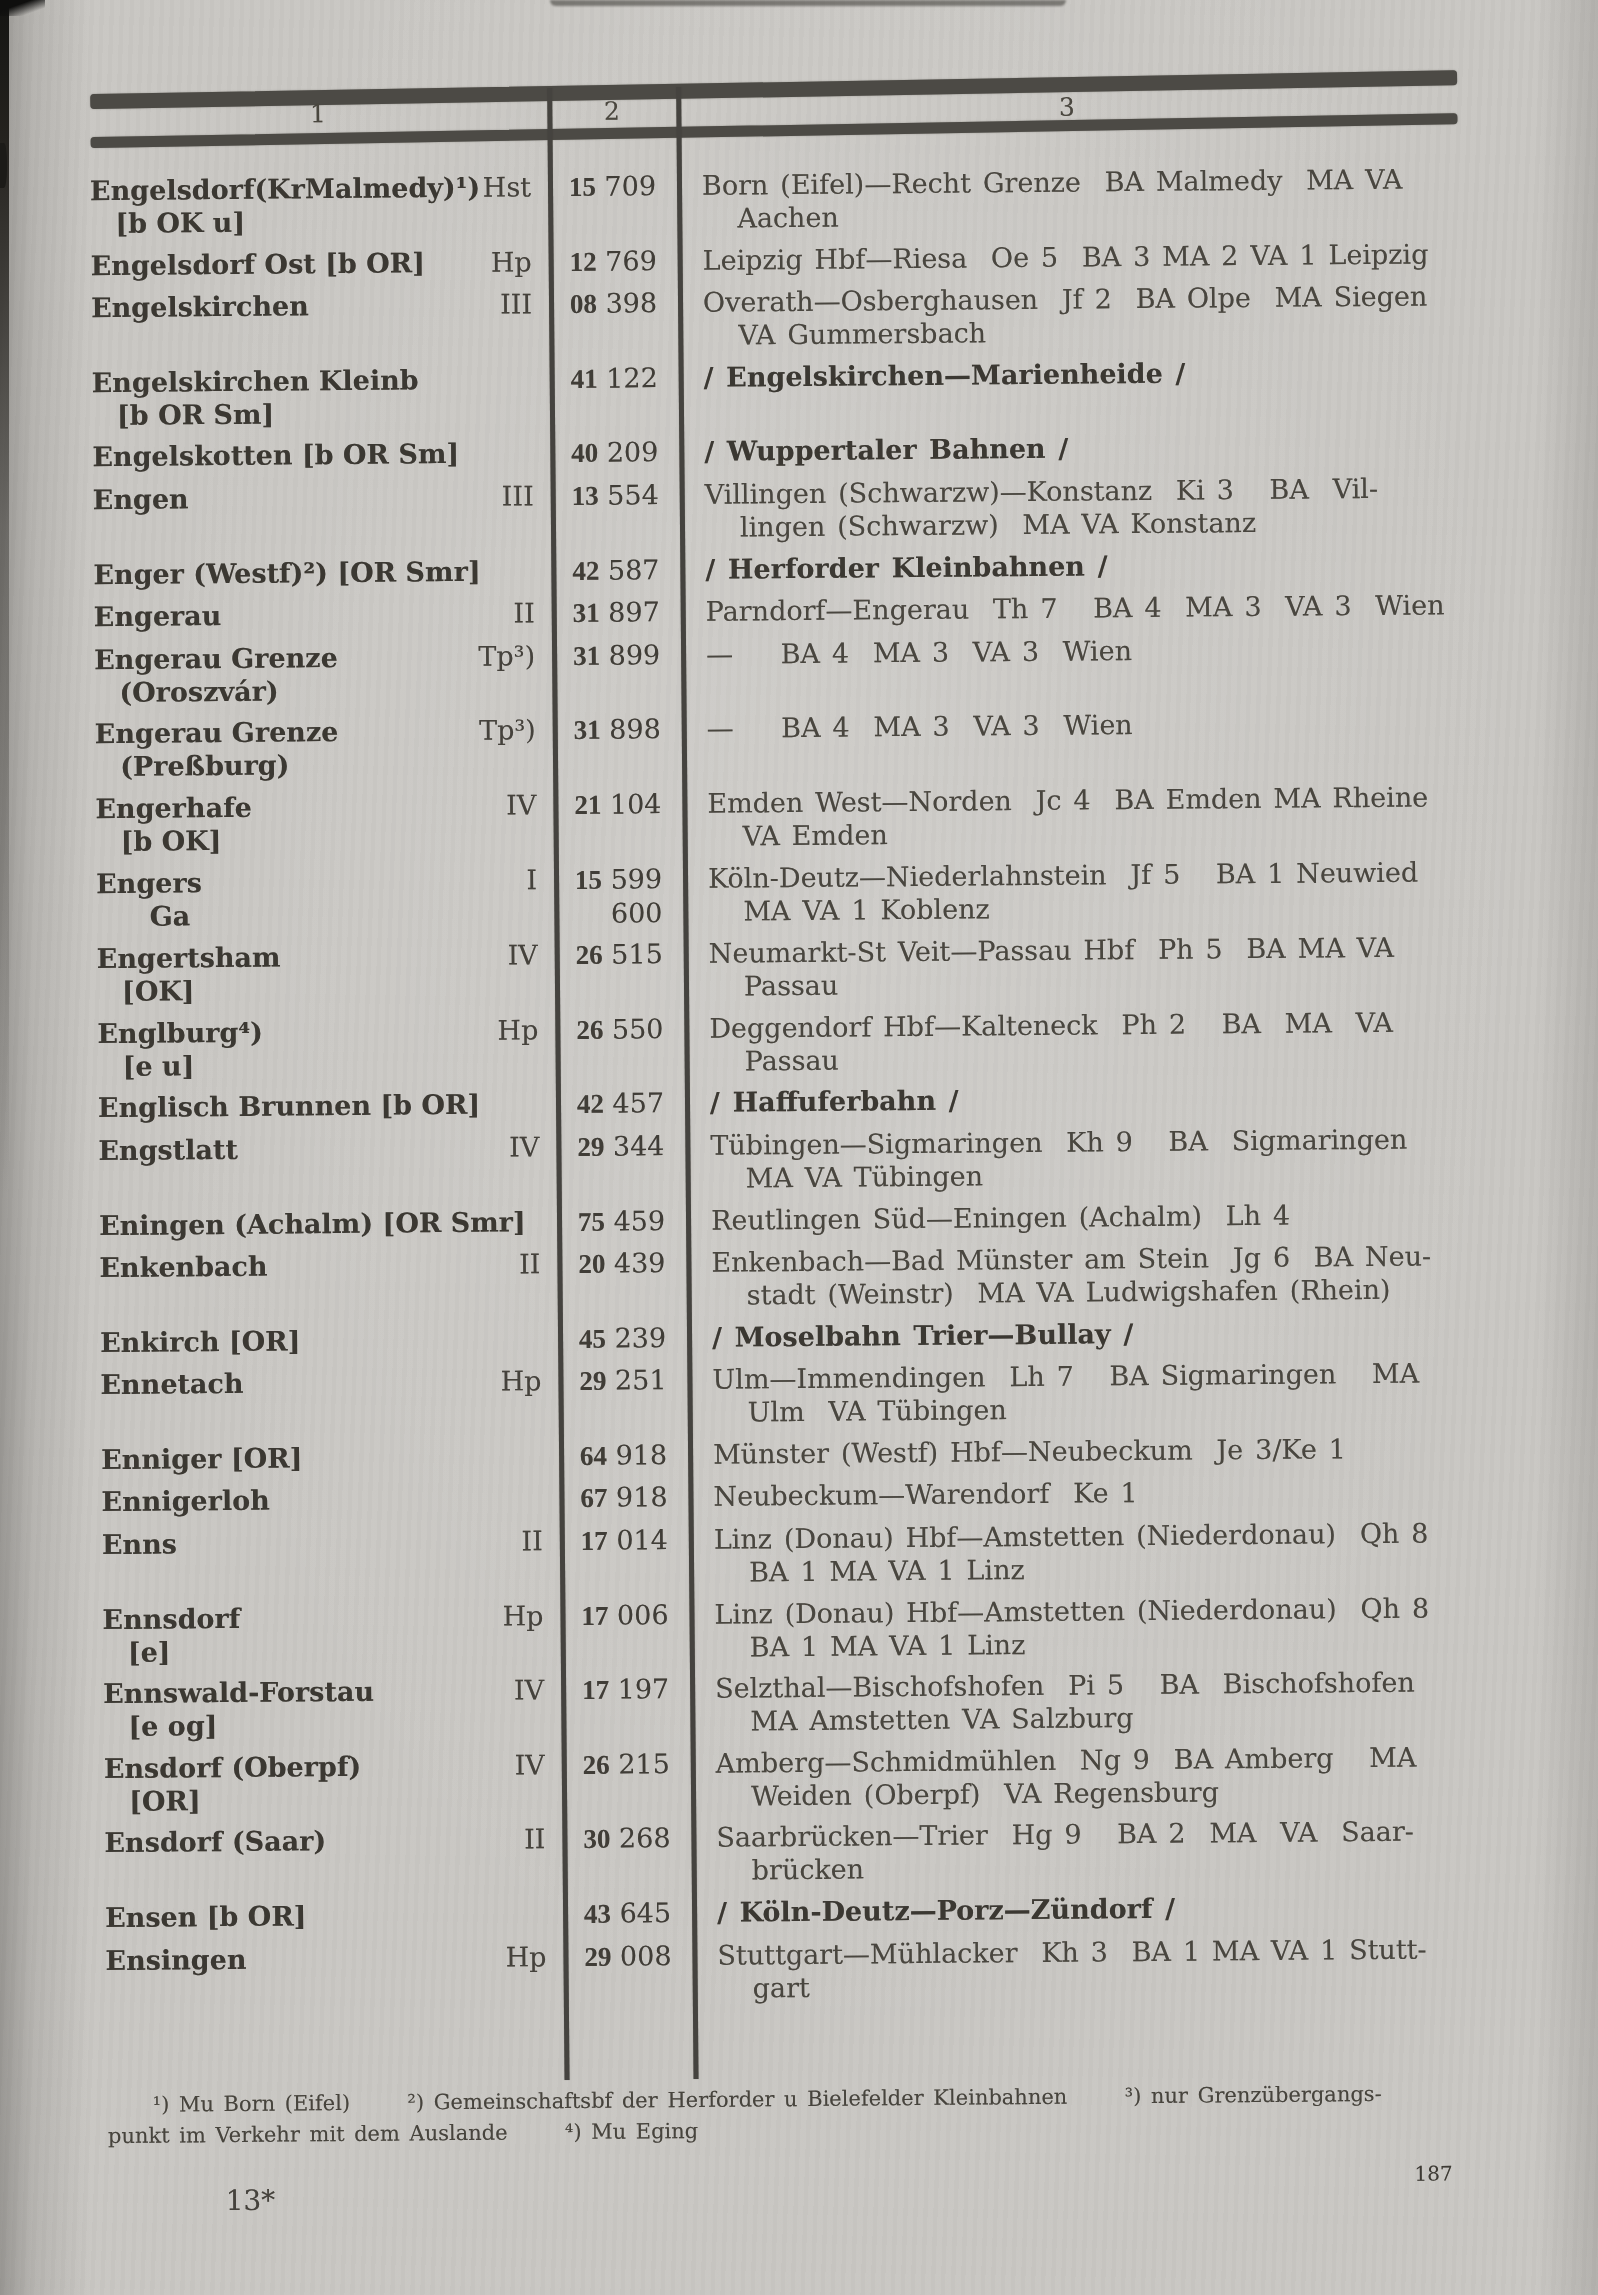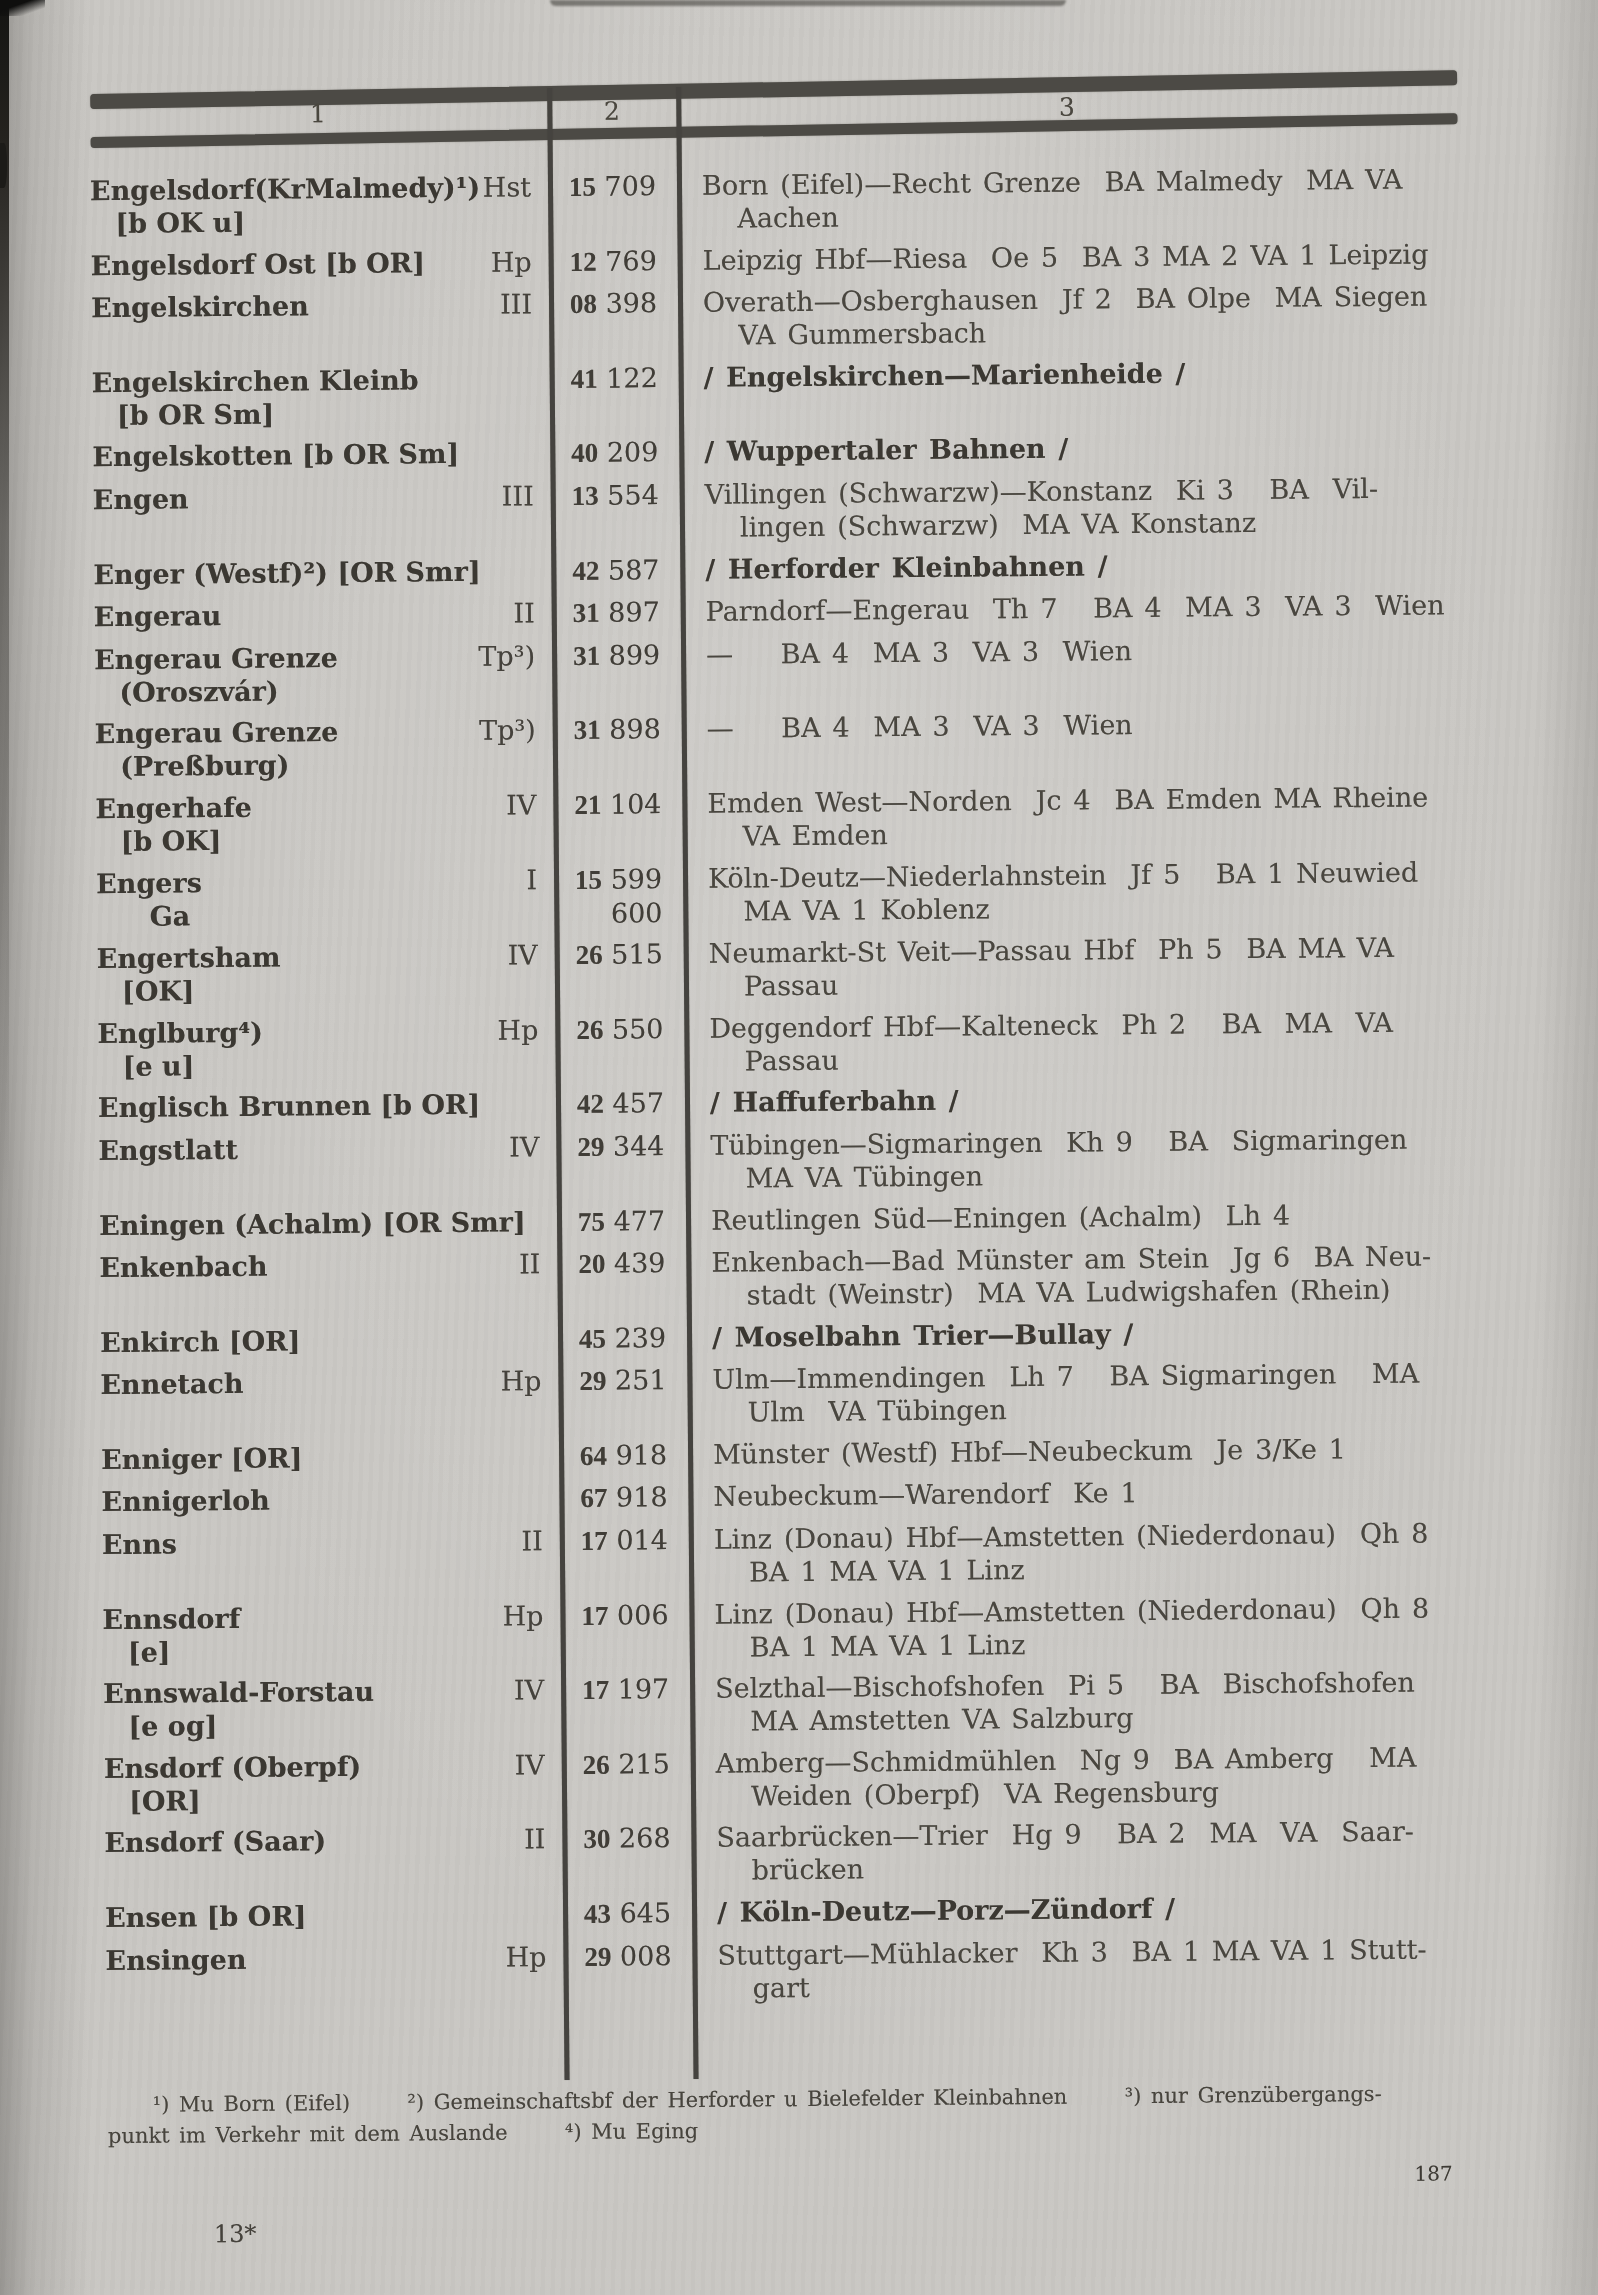--- a/index.html
+++ b/index.html
@@ -51,21 +51,21 @@
   .c2i{display:inline-block;text-align:right;white-space:pre;}
   .nb{font-weight:bold;font-family:Liberation Serif, serif;}
   .c3{color:#49463f;}
   .c3 .rl{padding-left:25px;white-space:pre;word-spacing:3.3px;}
   .c3 .rl2{padding-left:60px;}
   .c3 .rb{font-weight:bold;color:#3b3832;}
 
   .footnotes{position:absolute;left:99px;top:2084px;width:1368px;font-size:21px;line-height:31px;color:#47443d;word-spacing:2.9px;}
   .fn-1{padding-left:45px;white-space:pre;}
   .fn-2{white-space:pre;}
-  .footer-left{position:absolute;left:204px;top:2179px;font-size:24px;color:#45423c;margin-top:36px;}
+  .footer-left{position:absolute;left:216px;top:2179px;font-size:28px;color:#45423c;}
   .footer-right{position:absolute;left:1405px;top:2167px;font-size:20px;color:#3d3a34;}
 </style>
 </head>
 <body>
 
 <div class="page">
   <div class="edge-left"></div>
   <div class="edge-blob"></div>
   <div class="corner-tl"></div>
   <div class="top-smudge"></div>
@@ -237,21 +237,21 @@
           <div class="c2"><div class="c2i"><span class="nb">29</span><span class="nr"> 344</span></div></div>
           <div class="c3">
             <div class="rl">Tübingen—Sigmaringen  Kh 9   BA  Sigmaringen</div>
             <div class="rl rl2">MA VA Tübingen</div>
           </div>
         </div>
         <div class="entry">
           <div class="c1">
             <div class="l1"><span class="nm">Eningen (Achalm) [OR Smr]</span></div>
           </div>
-          <div class="c2"><div class="c2i"><span class="nb">75</span><span class="nr"> 477</span></div></div>
+          <div class="c2"><div class="c2i"><span class="nb">75</span><span class="nr"> 459</span></div></div>
           <div class="c3">
             <div class="rl">Reutlingen Süd—Eningen (Achalm)  Lh 4</div>
           </div>
         </div>
         <div class="entry">
           <div class="c1">
             <div class="l1"><span class="nm">Enkenbach</span><span class="mk">II</span></div>
           </div>
           <div class="c2"><div class="c2i"><span class="nb">20</span><span class="nr"> 439</span></div></div>
           <div class="c3">

